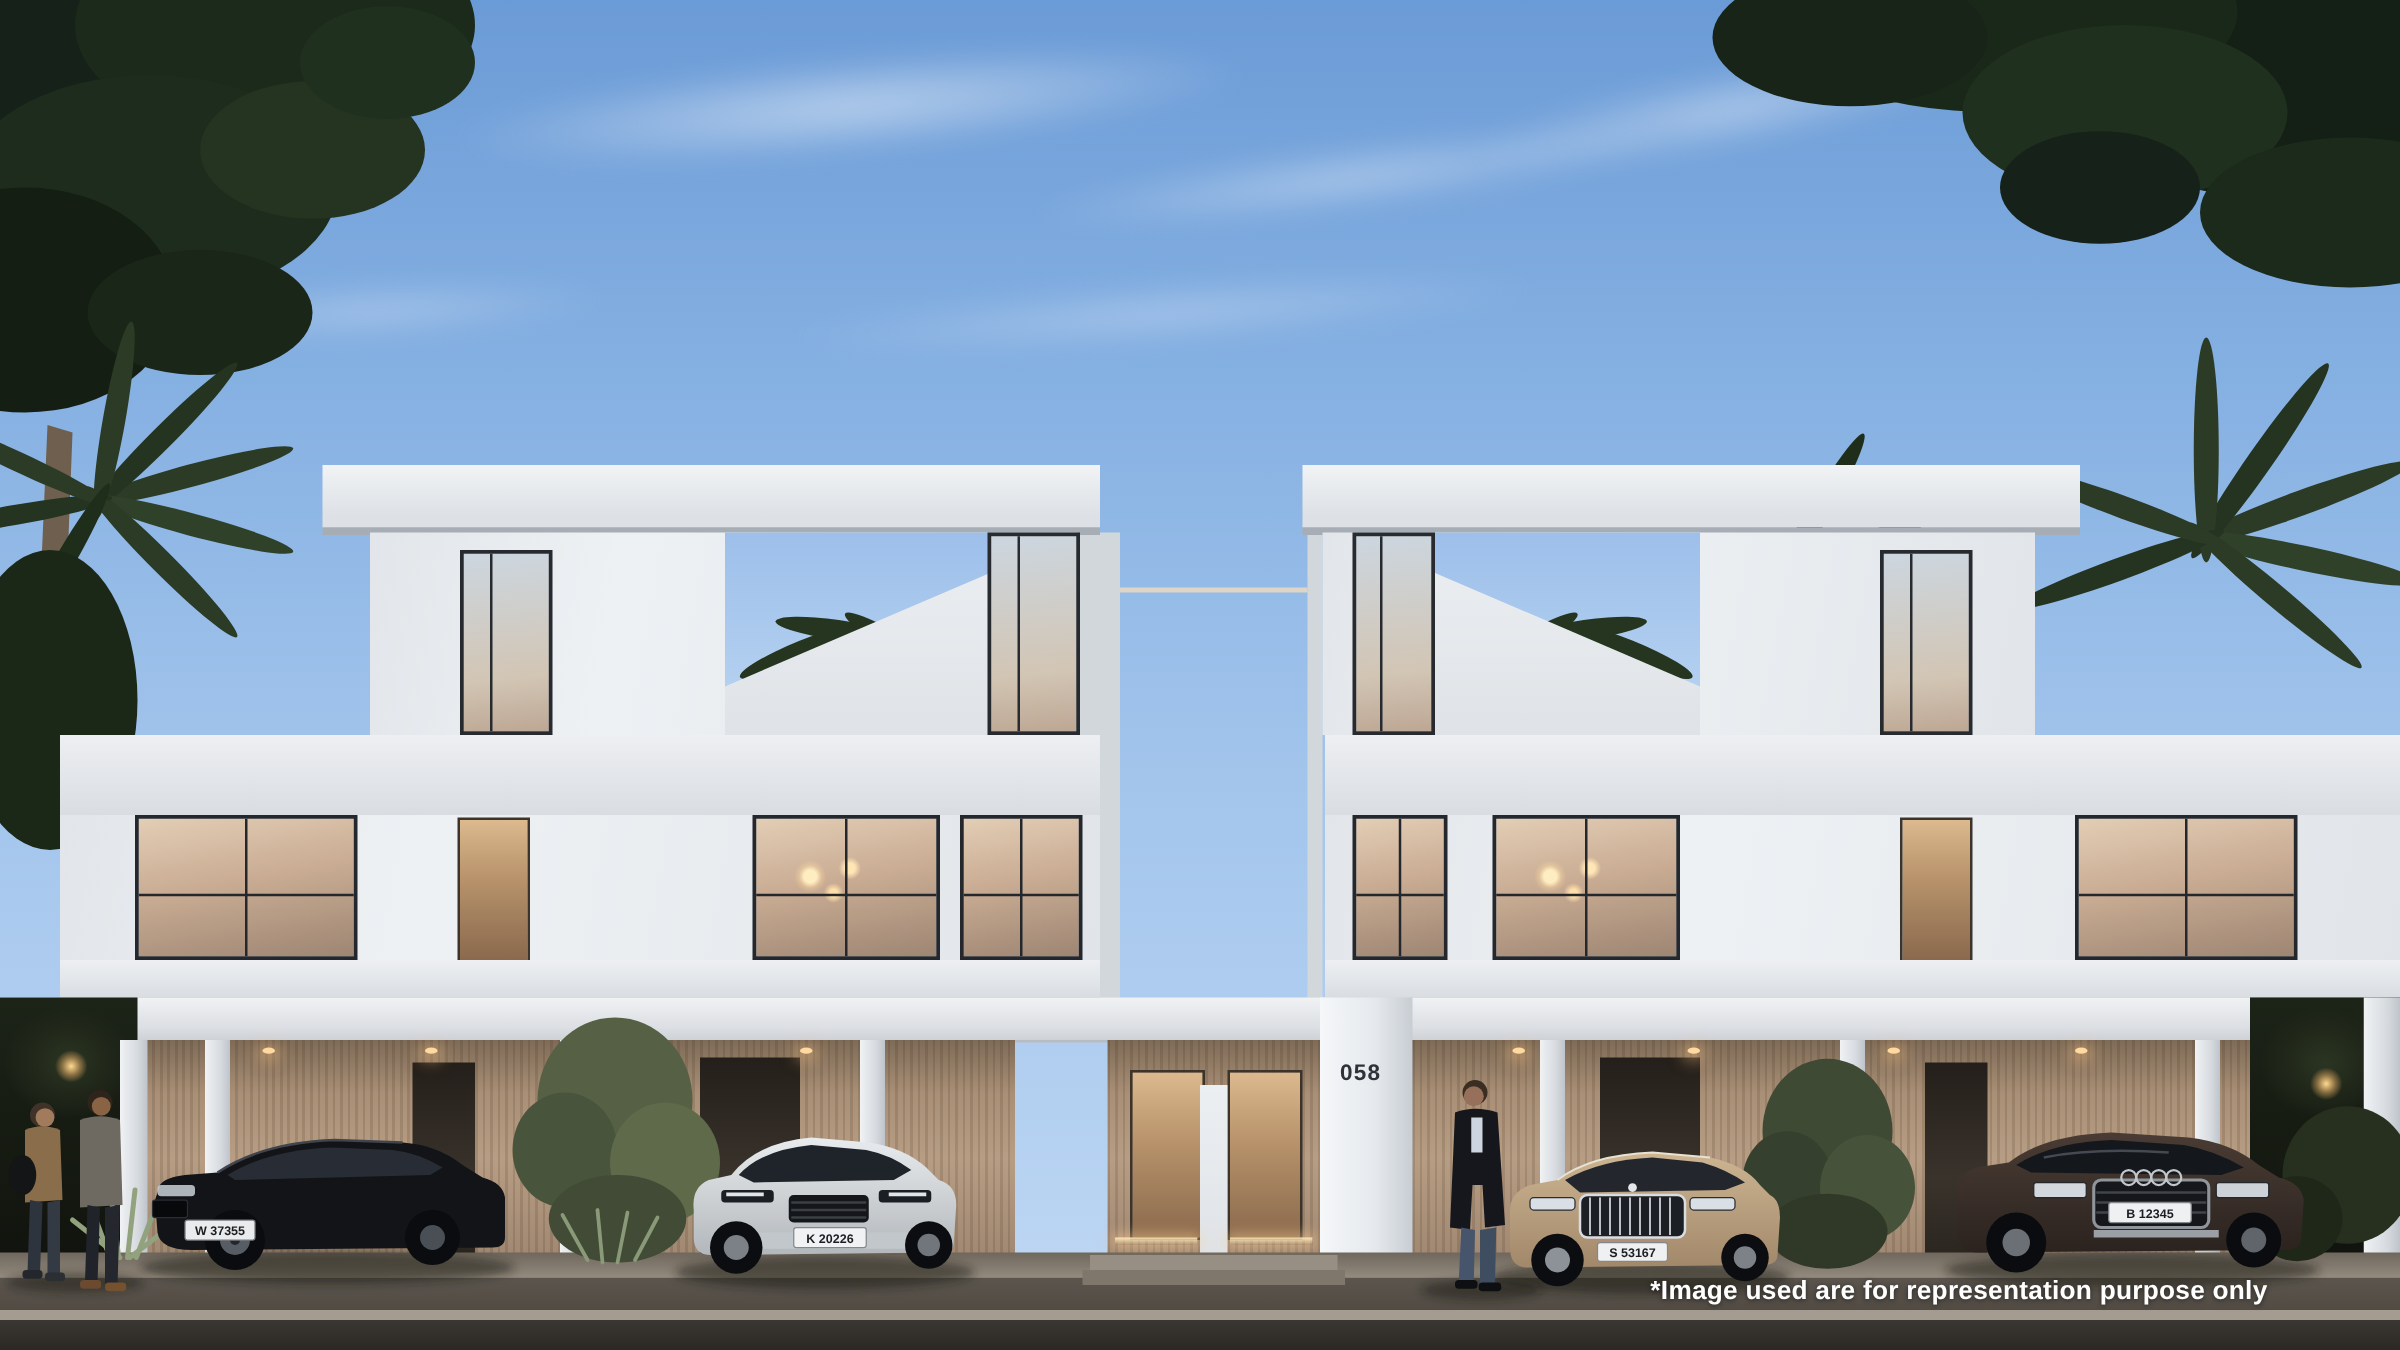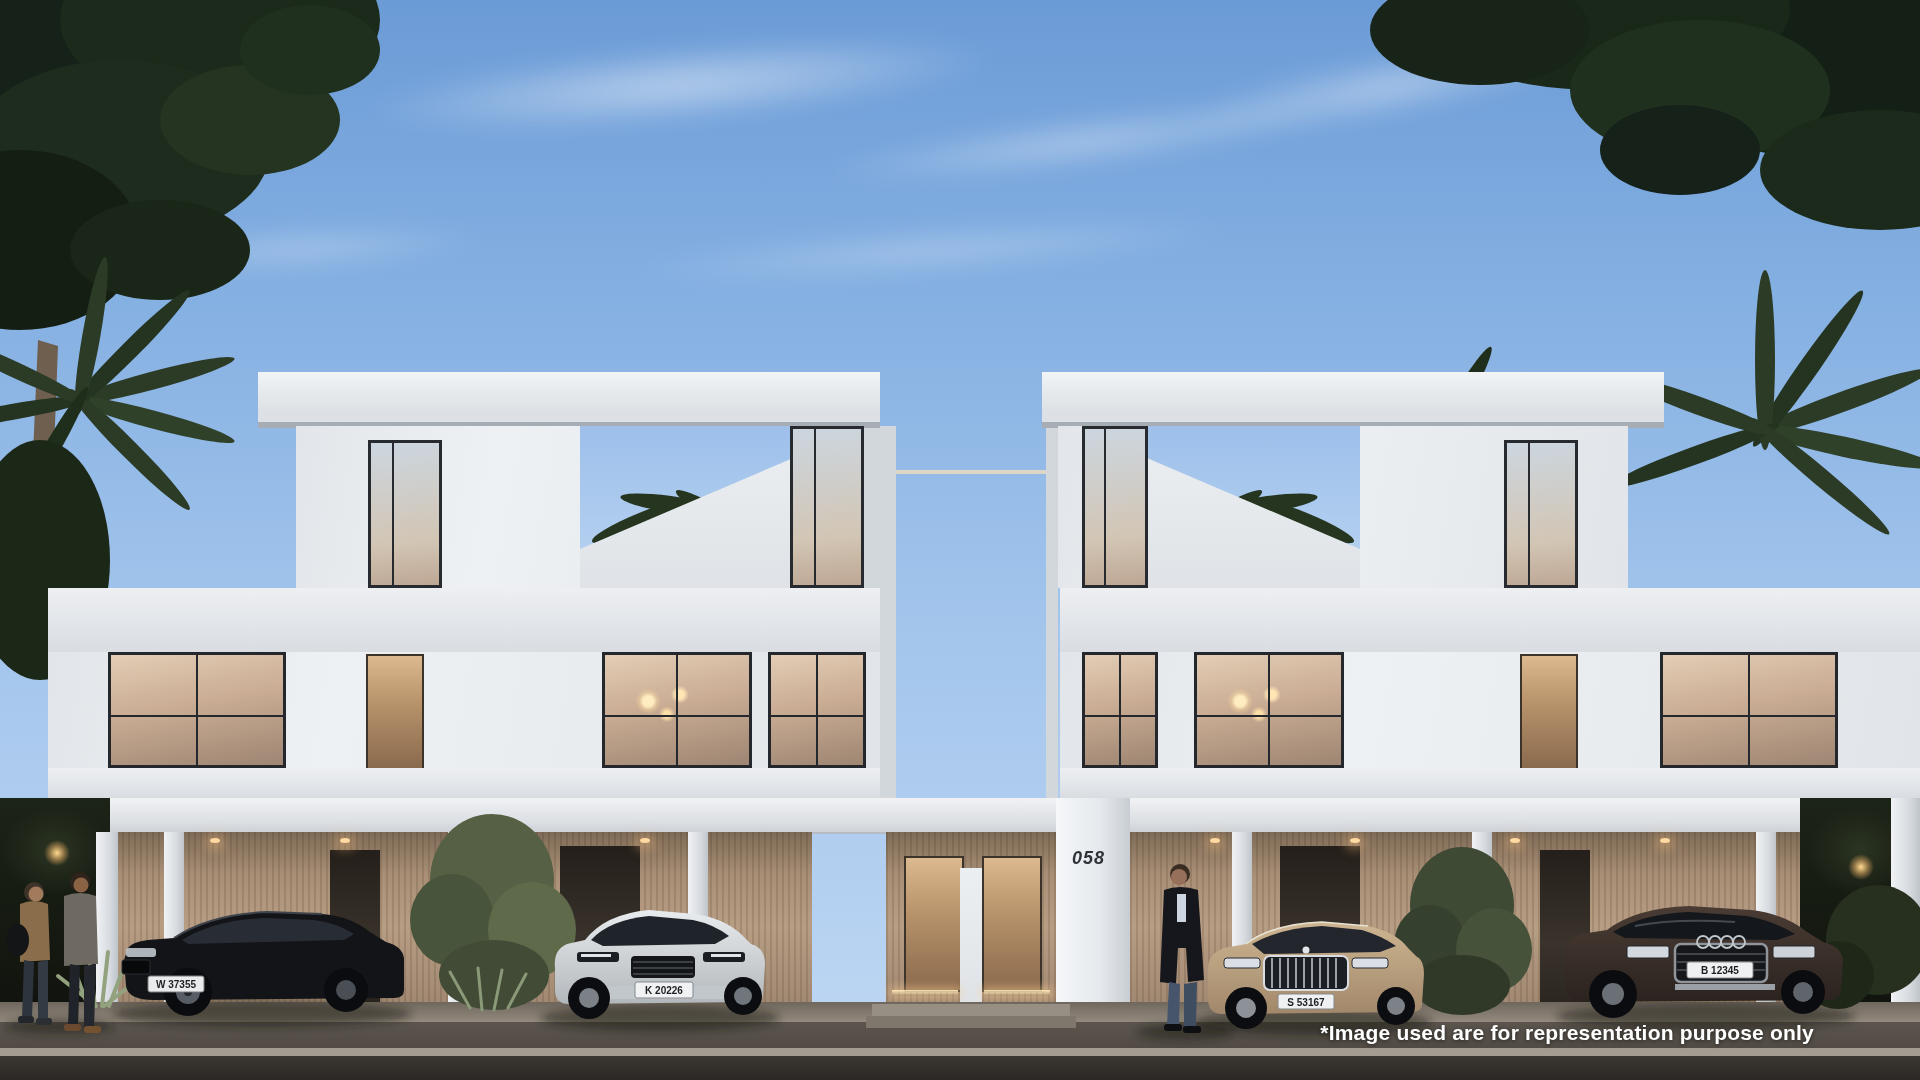--- a/index.html
+++ b/index.html
@@ -161,21 +161,21 @@
   <div class="a clight" style="left:500px;top:838px;"></div>
   <div class="a clight" style="left:640px;top:838px;"></div>
 
   <div class="a travD" style="left:886px;top:832px;width:170px;height:172px;">
     <div class="a wood" style="left:18px;top:24px;width:56px;height:132px;"></div>
     <div class="a wood" style="left:96px;top:24px;width:56px;height:132px;"></div>
     <div class="a parapet" style="left:74px;top:36px;width:22px;height:136px;"></div>
     <div class="a lightstrip" style="left:6px;top:158px;width:66px;height:6px;"></div>
     <div class="a lightstrip" style="left:98px;top:158px;width:66px;height:6px;"></div>
   </div>
-  <div class="a pillar" style="left:1056px;top:798px;width:74px;height:208px;font-style:italic;">
+  <div class="a pillar" style="left:1056px;top:798px;width:74px;height:208px;">
     <div class="a unitnum" style="left:16px;top:50px;">058</div>
   </div>
 
   <div class="a gard" style="left:1800px;top:798px;width:120px;height:208px;">
     <div class="a lamp" style="left:48px;top:56px;width:26px;height:26px;"></div>
   </div>
   <div class="a travD" style="left:1130px;top:832px;width:670px;height:172px;">
     <div class="a niche" style="left:150px;top:14px;width:80px;height:158px;"></div>
     <div class="a niche" style="left:410px;top:18px;width:50px;height:154px;"></div>
   </div>

